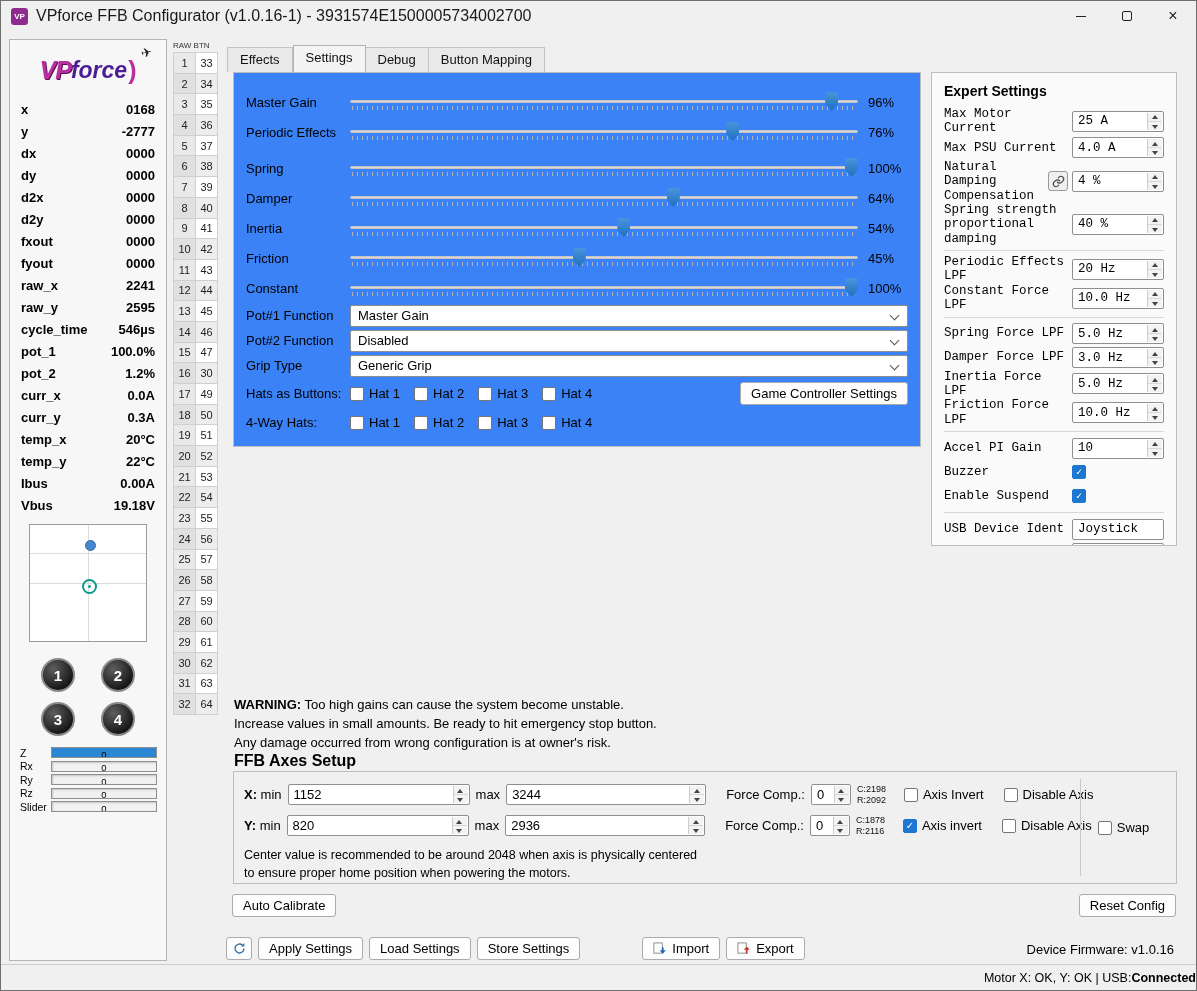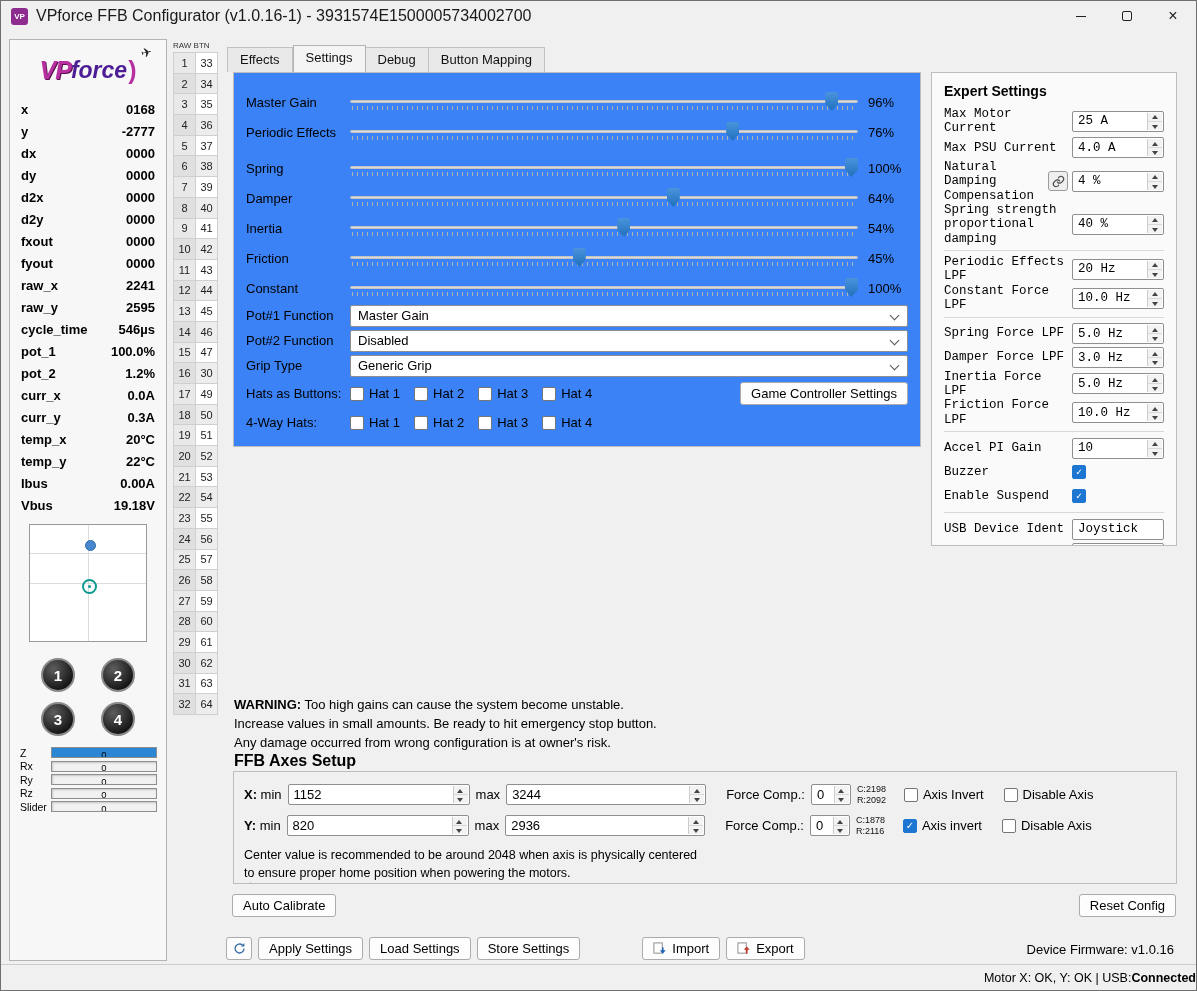--- a/index.html
+++ b/index.html
@@ -95,21 +95,21 @@
   .spin-val { font-size: 12.5px; padding: 0 18px 0 5px; white-space: nowrap; }
   .spin-btns { position: absolute; right: 1px; top: 1px; bottom: 1px; width: 15px; border-left: 1px solid #cccccc; background: #f3f3f3; display: flex; flex-direction: column; }
   .spin-up, .spin-dn { flex: 1; position: relative; }
   .spin-up { border-bottom: 1px solid #d8d8d8; }
   .spin-up::after { content: ""; position: absolute; left: 3.5px; top: 2.5px; border-left: 3.5px solid transparent; border-right: 3.5px solid transparent; border-bottom: 4px solid #444; }
   .spin-dn::after { content: ""; position: absolute; left: 3.5px; top: 3px; border-left: 3.5px solid transparent; border-right: 3.5px solid transparent; border-top: 4px solid #444; }
 
   
   .warning { position: absolute; left: 233px; top: 695px; font-size: 13px; line-height: 1.45; }
   .ffb-title { position: absolute; left: 233px; top: 751px; font-weight: bold; font-size: 16px; }
-  .ffb-box { position: absolute; left: 232px; top: 770px; width: 944px; height: 113px; border: 1px solid #bdbdbd; padding: 7px 10px; display: flex; overflow: hidden; flex-direction: column; }
+  .ffb-box { position: absolute; left: 232px; top: 770px; width: 944px; height: 113px; border: 1px solid #bdbdbd; padding: 7px 10px; display: flex; overflow: hidden; }
   .ffb-left { flex: 1; min-width: 0; }
   .ffb-row { display: flex; align-items: center; height: 31px; gap: 6px; white-space: nowrap; }
   .ffb-axis { font-size: 13px; }
   .ffb-row .spin-val { font-size: 13px; }
   .ffb-lab { font-size: 13px; }
   .ffb-lab.fc { margin-left: 14px; }
   .cr { display: flex; flex-direction: column; font-size: 9px; line-height: 1.2; color: #111; margin-right: 4px; }
   .ffb-row .cb-item { margin-right: 6px; margin-left: 8px; }
   .ffb-note { font-size: 12.5px; line-height: 1.4; margin-top: 6px; }
   .ffb-right { width: 86px; border-left: 1px solid #c9c9c9; margin-left: 6px; display: flex; align-items: center; justify-content: center; }

